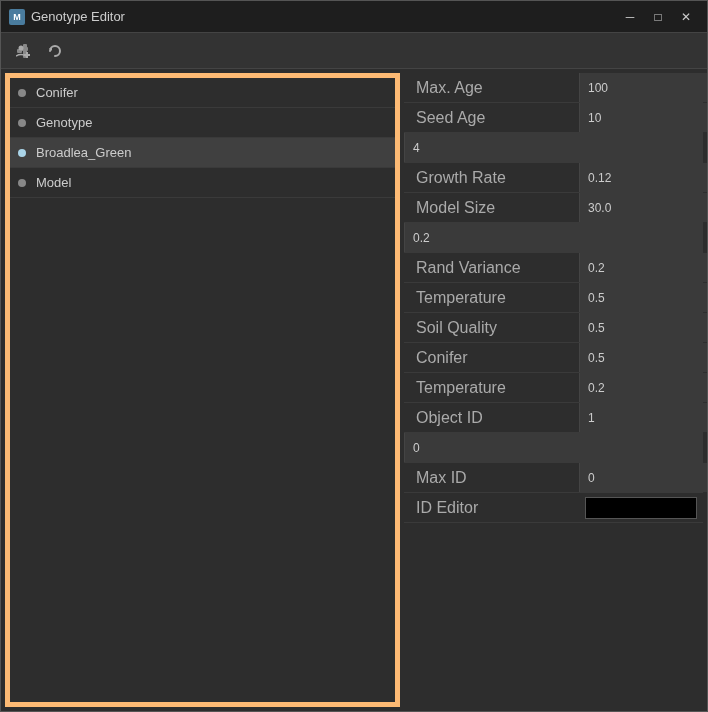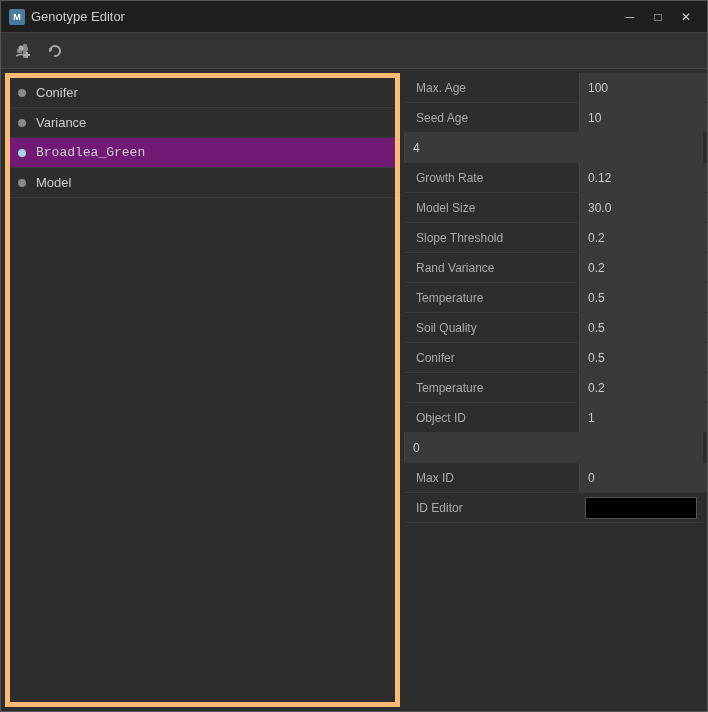--- a/index.html
+++ b/index.html
@@ -114,22 +114,21 @@
     .list-item {
       height: 30px;
       display: flex;
       align-items: center;
       padding: 0 8px;
       cursor: pointer;
       border-bottom: 1px solid #3a3a3a;
     }
 
     .list-item.selected {
-      background: #701a75;
-      font-family: Liberation Mono, monospace;
+      background: #404040;
     }
 
     .list-item-dot {
       width: 8px;
       height: 8px;
       border-radius: 50%;
       background: #888;
       margin-right: 10px;
       flex-shrink: 0;
     }
@@ -154,21 +153,21 @@
       display: flex;
       align-items: center;
       height: 30px;
       border-bottom: 1px solid #3a3a3a;
     }
 
     .property-label {
       width: 175px;
       padding: 0 12px;
       color: #aaaaaa;
-      font-size: 12px;
+      font-size: 16px;
       flex-shrink: 0;
     }
 
     .property-value {
       flex: 1;
       height: 100%;
       background: #3a3a3a;
       border: none;
       border-left: 1px solid #444;
       color: #cccccc;
@@ -224,21 +223,21 @@
   <div class="main-content">
 
     <div class="left-panel">
 
     <div class="list-item">
           <div class="list-item-dot"></div>
           <span class="list-item-label">Conifer</span>
         </div>
         <div class="list-item">
           <div class="list-item-dot"></div>
-          <span class="list-item-label">Variance</span>
+          <span class="list-item-label">Genotype</span>
         </div>
         <div class="list-item selected">
           <div class="list-item-dot"></div>
           <span class="list-item-label">Broadlea_Green</span>
         </div>
         <div class="list-item">
           <div class="list-item-dot"></div>
           <span class="list-item-label">Model</span>
         </div>
       </div>
@@ -258,21 +257,20 @@
         </div>
         <div class="property-row">
           <span class="property-label">Growth Rate</span>
           <input type="text" class="property-value" value="0.12" style="">
         </div>
         <div class="property-row">
           <span class="property-label">Model Size</span>
           <input type="text" class="property-value" value="30.0" style="">
         </div>
         <div class="property-row">
-          <span class="property-label">Slope Threshold</span>
           <input type="text" class="property-value" value="0.2" style="">
         </div>
         <div class="property-row">
           <span class="property-label">Rand Variance</span>
           <input type="text" class="property-value" value="0.2" style="">
         </div>
         <div class="property-row">
           <span class="property-label">Temperature</span>
           <input type="text" class="property-value" value="0.5" style="">
         </div>

